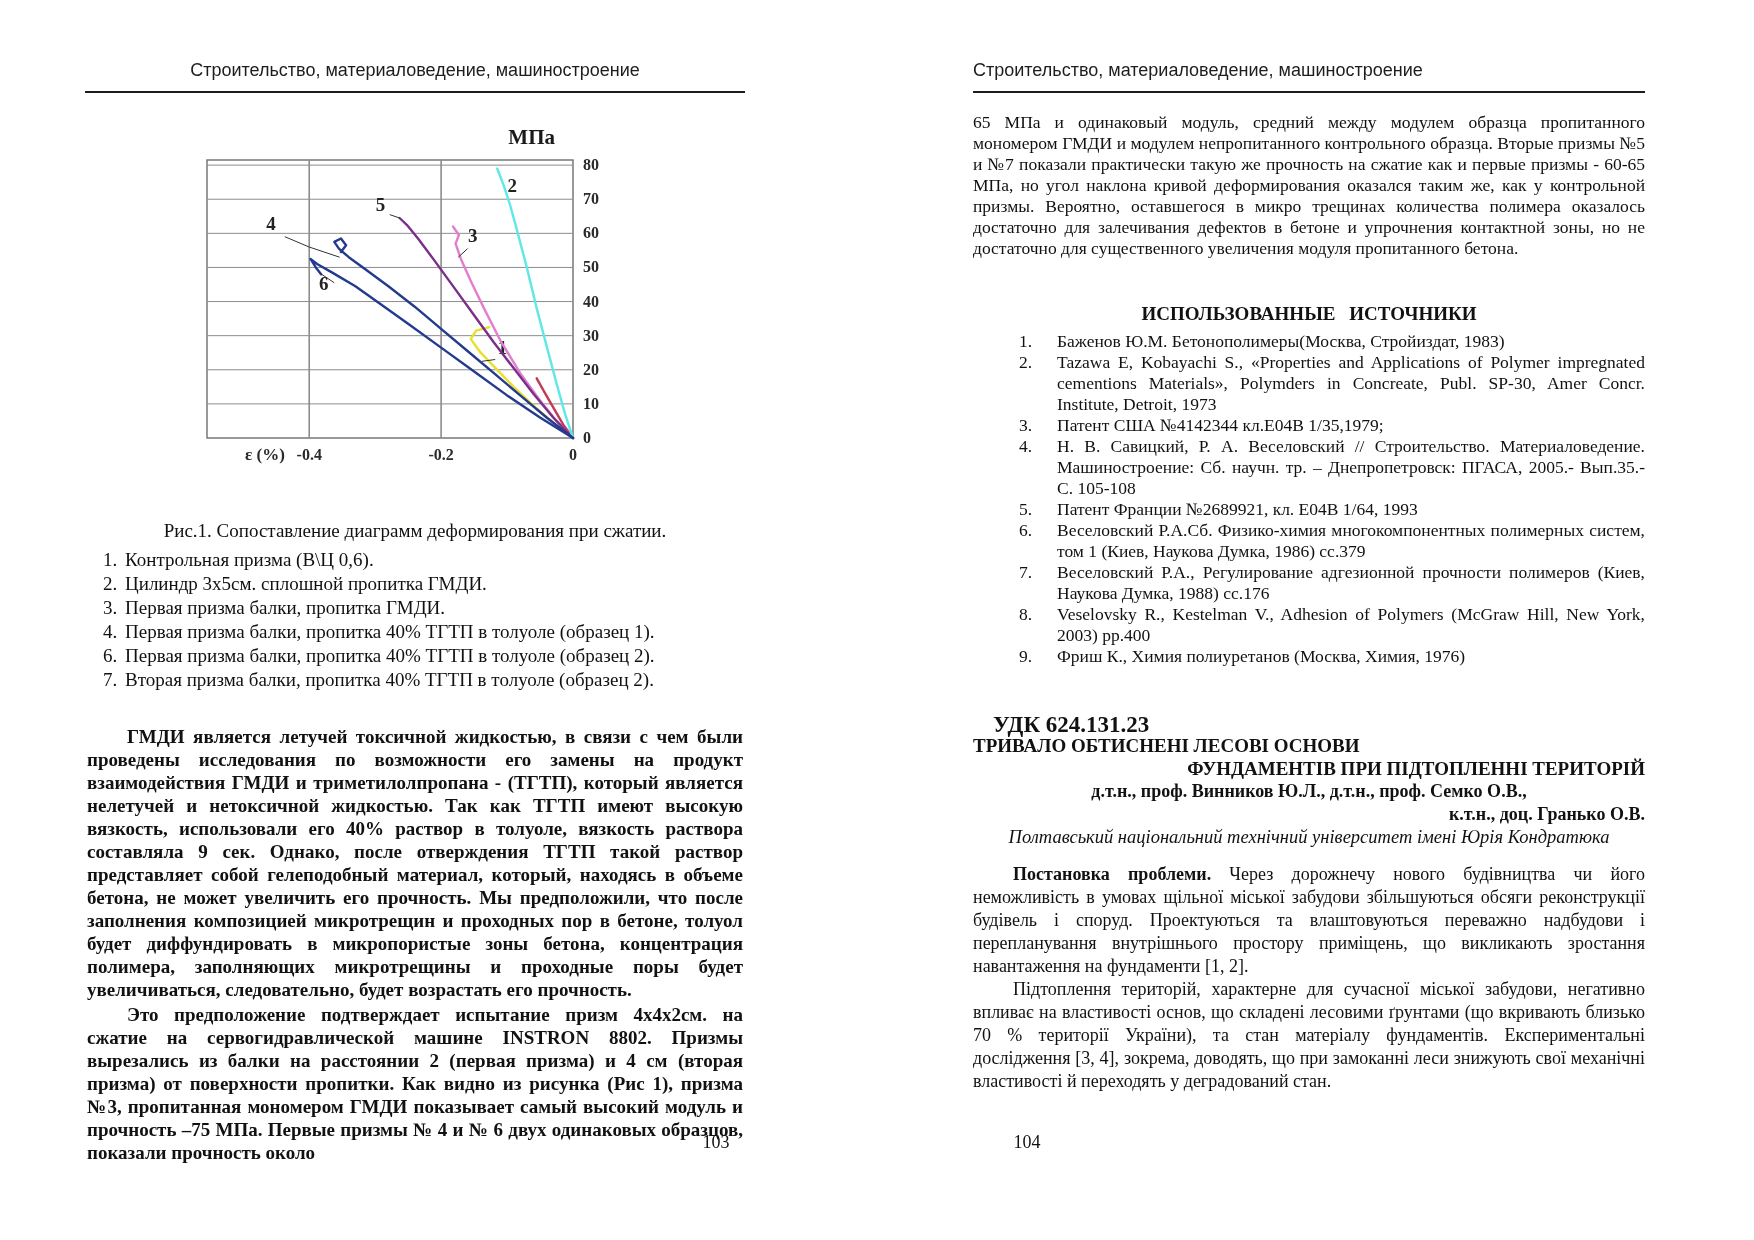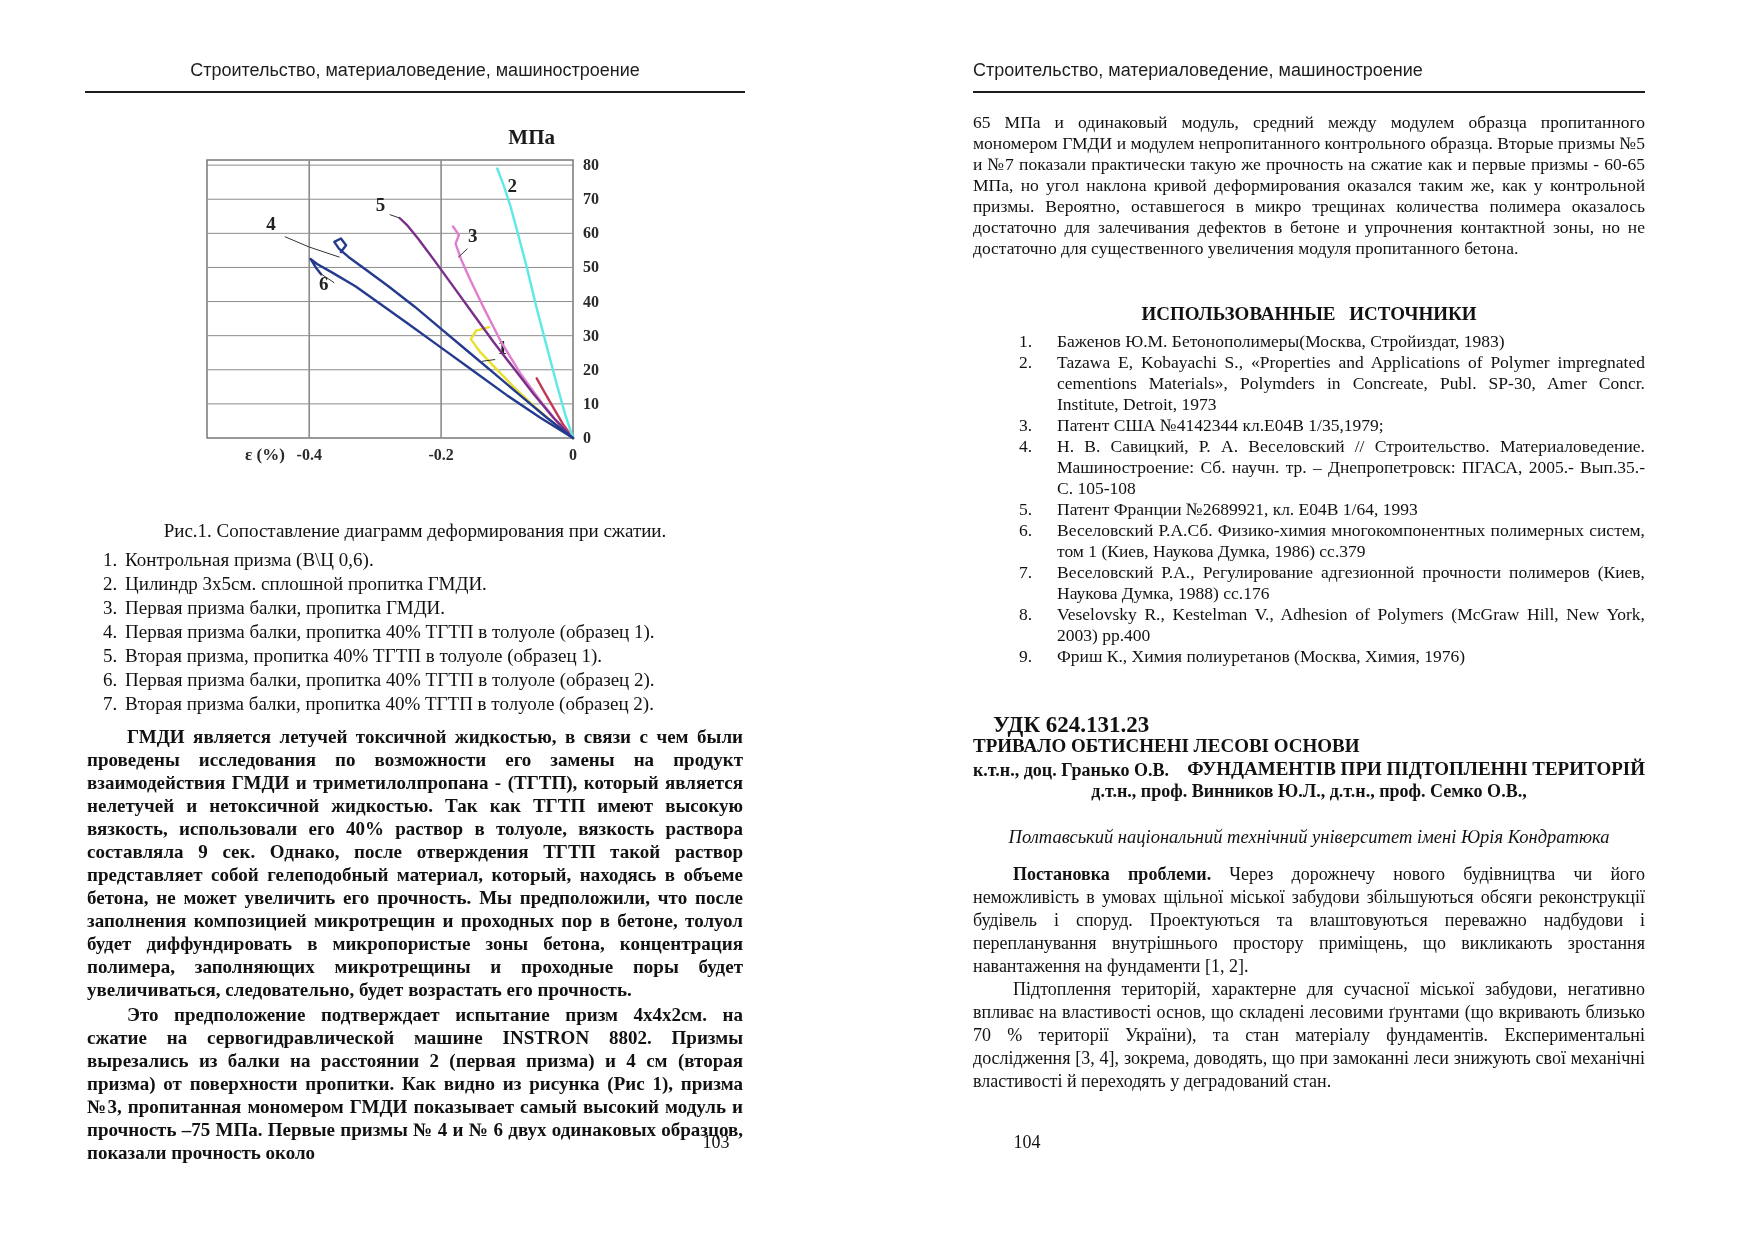--- a/index.html
+++ b/index.html
@@ -32,21 +32,21 @@
   .para-cont{position:absolute;top:112px;left:0;right:0;font-size:17.5px;line-height:21px;text-align:justify;}
   .src-heading{position:absolute;top:303px;left:0;right:0;text-align:center;font-weight:bold;font-size:19px;word-spacing:9px;}
   .refs{position:absolute;top:331px;left:46px;right:0;font-size:17.5px;line-height:21px;}
   .ref-row{display:flex;}
   .ref-num{flex:0 0 38px;width:38px;}
   .ref-text{flex:1;text-align:justify;}
   .udc{position:absolute;top:712px;left:20px;font-weight:bold;font-size:23px;}
   .art-title-1{position:absolute;top:735px;left:0;right:0;text-align:left;font-weight:bold;font-size:19px;}
   .art-title-2{position:absolute;top:758px;left:0;right:0;text-align:right;font-weight:bold;font-size:19px;}
   .art-authors-1{position:absolute;top:781px;left:0;right:0;text-align:center;font-weight:bold;font-size:18px;}
-  .art-authors-2{position:absolute;top:760px;left:0;right:0;text-align:left;font-weight:bold;font-size:18px;}
+  .art-authors-2{position:absolute;top:804px;left:0;right:0;text-align:right;font-weight:bold;font-size:18px;}
   .art-affil{position:absolute;top:827px;left:0;right:0;text-align:center;font-style:italic;font-size:18.5px;}
   .body-right{position:absolute;top:863px;left:0;right:0;font-size:18px;line-height:23px;text-align:justify;}
   .body-right p{margin:0;text-indent:40px;}
   .lead-bold{font-weight:bold;}
 
   .pageno{position:absolute;top:1132px;width:40px;text-align:center;font-size:18px;}
   #pageno-left{left:696px;}
   #pageno-right{left:1007px;}
 </style>
 </head>
@@ -103,21 +103,20 @@
         <text x="374" y="28" font-family="&quot;Liberation Serif&quot;, serif" font-size="21px" font-weight="bold" fill="#1a1a1a" text-anchor="end">МПа</text>
       </svg></div>
 
   <div class="caption">Рис.1. Сопоставление диаграмм деформирования при сжатии.</div>
 
   <div class="fig-legend">
     <div class="leg-row"><span class="leg-num">1.</span><span>Контрольная призма (В\Ц 0,6).</span></div>
     <div class="leg-row"><span class="leg-num">2.</span><span>Цилиндр 3х5см. сплошной пропитка ГМДИ.</span></div>
     <div class="leg-row"><span class="leg-num">3.</span><span>Первая призма балки, пропитка ГМДИ.</span></div>
     <div class="leg-row"><span class="leg-num">4.</span><span>Первая призма балки,  пропитка 40% ТГТП в толуоле (образец 1).</span></div>
-    <div class="leg-row"><span class="leg-num">5.</span><span>Вторая призма,  пропитка 40% ТГТП в толуоле (образец 1).</span></div>
     <div class="leg-row"><span class="leg-num">6.</span><span>Первая призма балки,  пропитка 40% ТГТП в толуоле (образец 2).</span></div>
     <div class="leg-row"><span class="leg-num">7.</span><span>Вторая призма балки,  пропитка 40% ТГТП в толуоле (образец 2).</span></div>
   </div>
 
   <div class="body-left">
     <p>ГМДИ является летучей токсичной жидкостью, в связи с чем были проведены исследования по возможности его замены на продукт взаимодействия ГМДИ и триметилолпропана - (ТГТП), который является нелетучей и нетоксичной жидкостью. Так как ТГТП имеют высокую вязкость, использовали его 40% раствор в толуоле, вязкость раствора составляла 9 сек. Однако, после отверждения ТГТП такой раствор представляет собой гелеподобный материал, который, находясь в объеме бетона,  не может увеличить его прочность. Мы предположили, что после заполнения композицией микротрещин и проходных пор в бетоне, толуол будет диффундировать в микропористые зоны бетона, концентрация полимера, заполняющих микротрещины и проходные поры будет увеличиваться, следовательно, будет возрастать его прочность.</p>
     <p>Это предположение подтверждает испытание призм 4х4х2см. на сжатие на сервогидравлической машине INSTRON 8802. Призмы вырезались из балки на расстоянии 2 (первая призма) и 4 см (вторая призма) от поверхности пропитки. Как видно из рисунка (Рис 1), призма №3, пропитанная мономером ГМДИ показывает самый высокий модуль и прочность –75 МПа. Первые призмы  № 4 и № 6 двух одинаковых образцов, показали прочность около</p>
   </div>
 </div>
 

